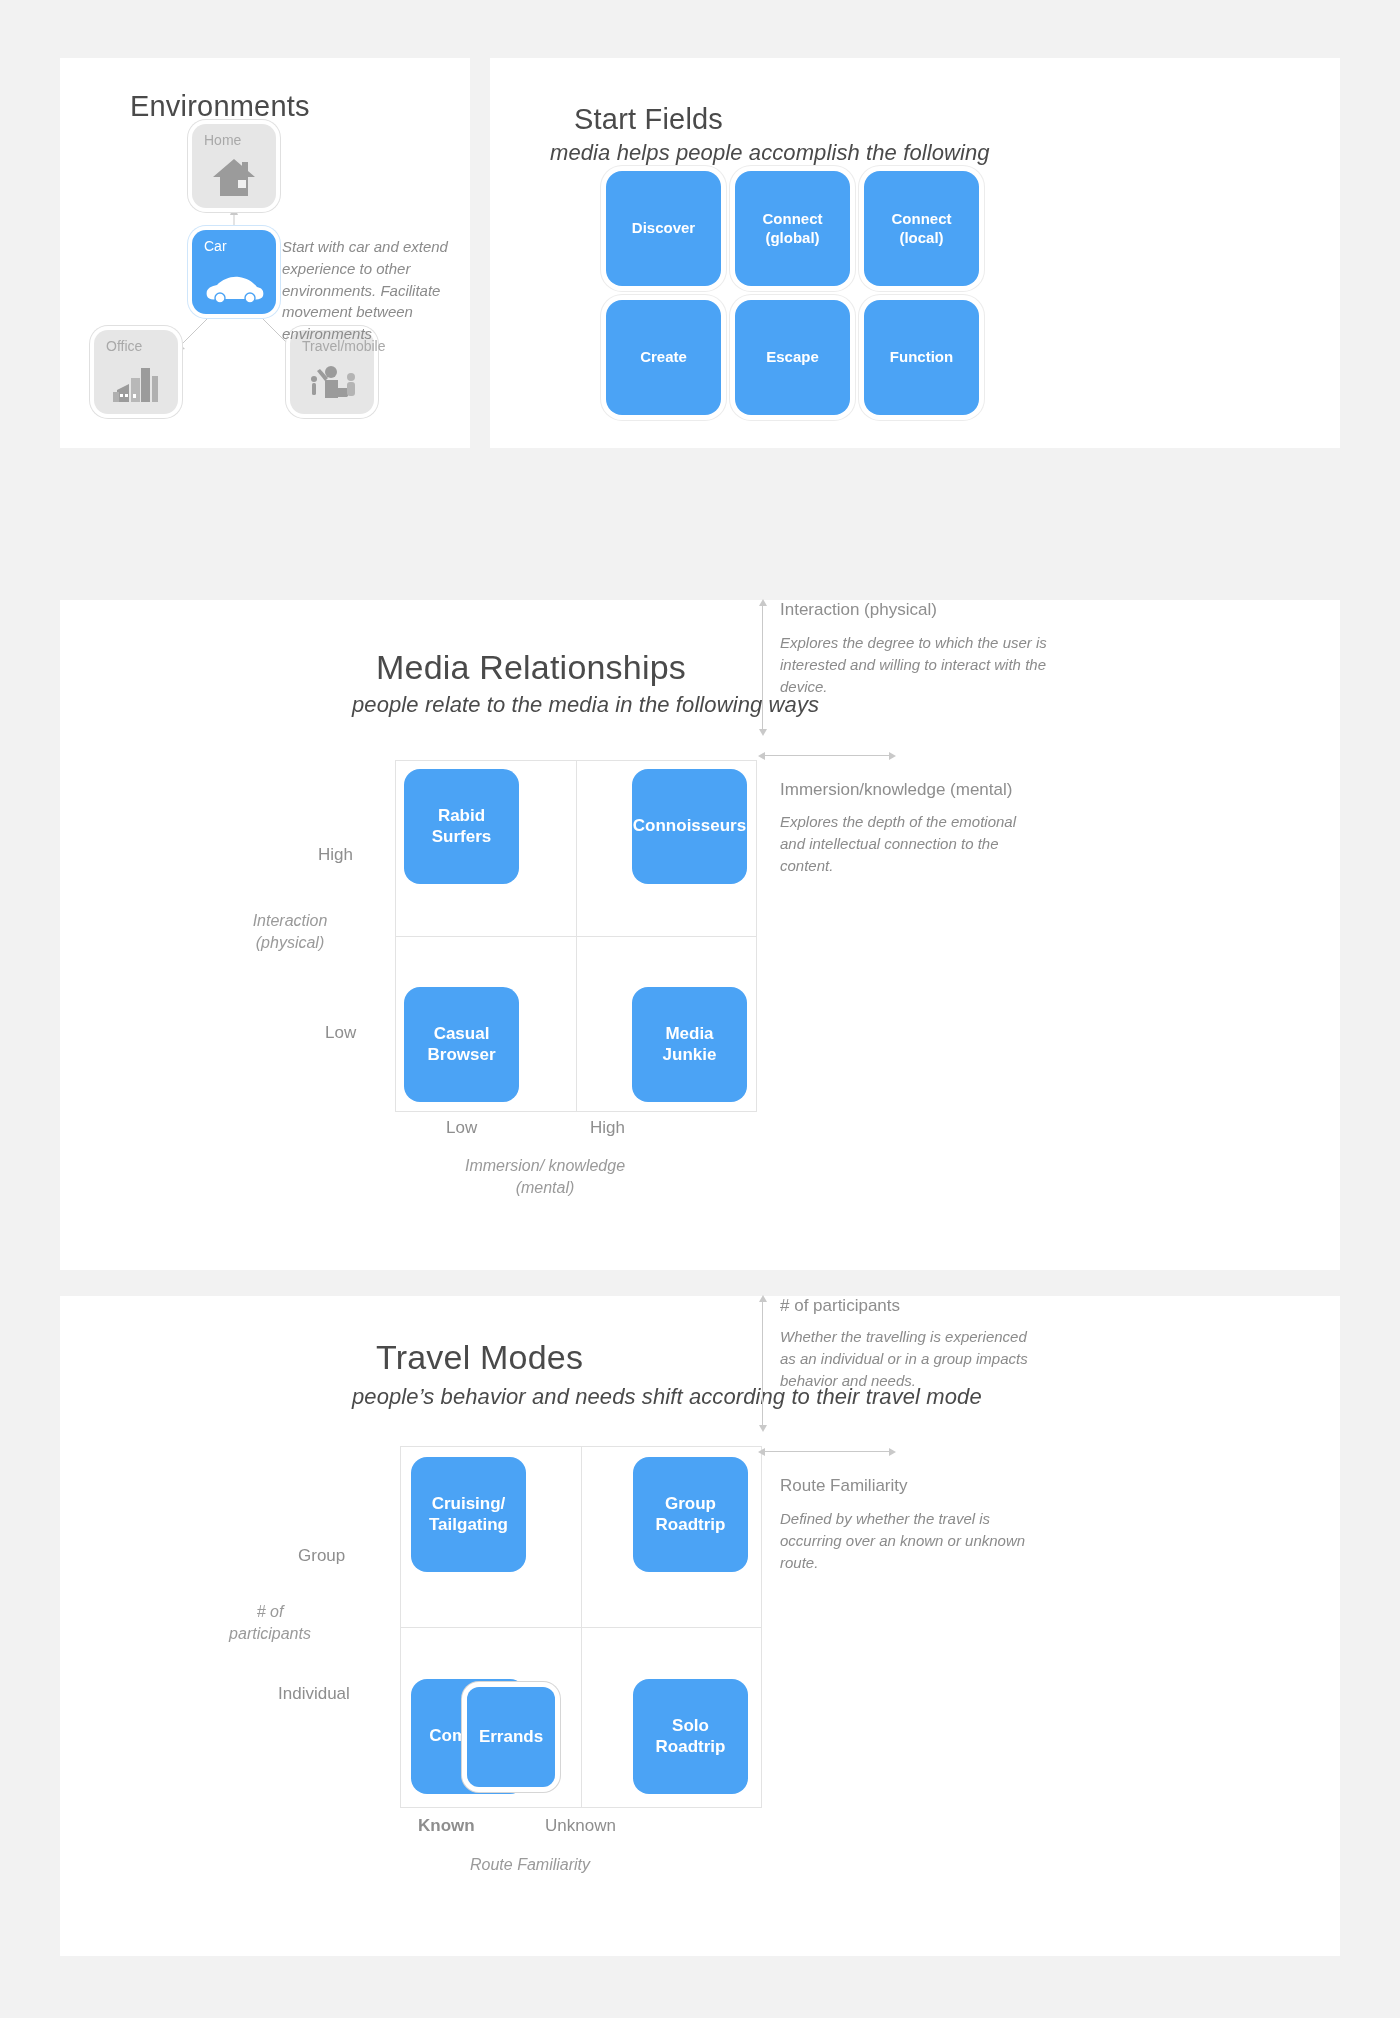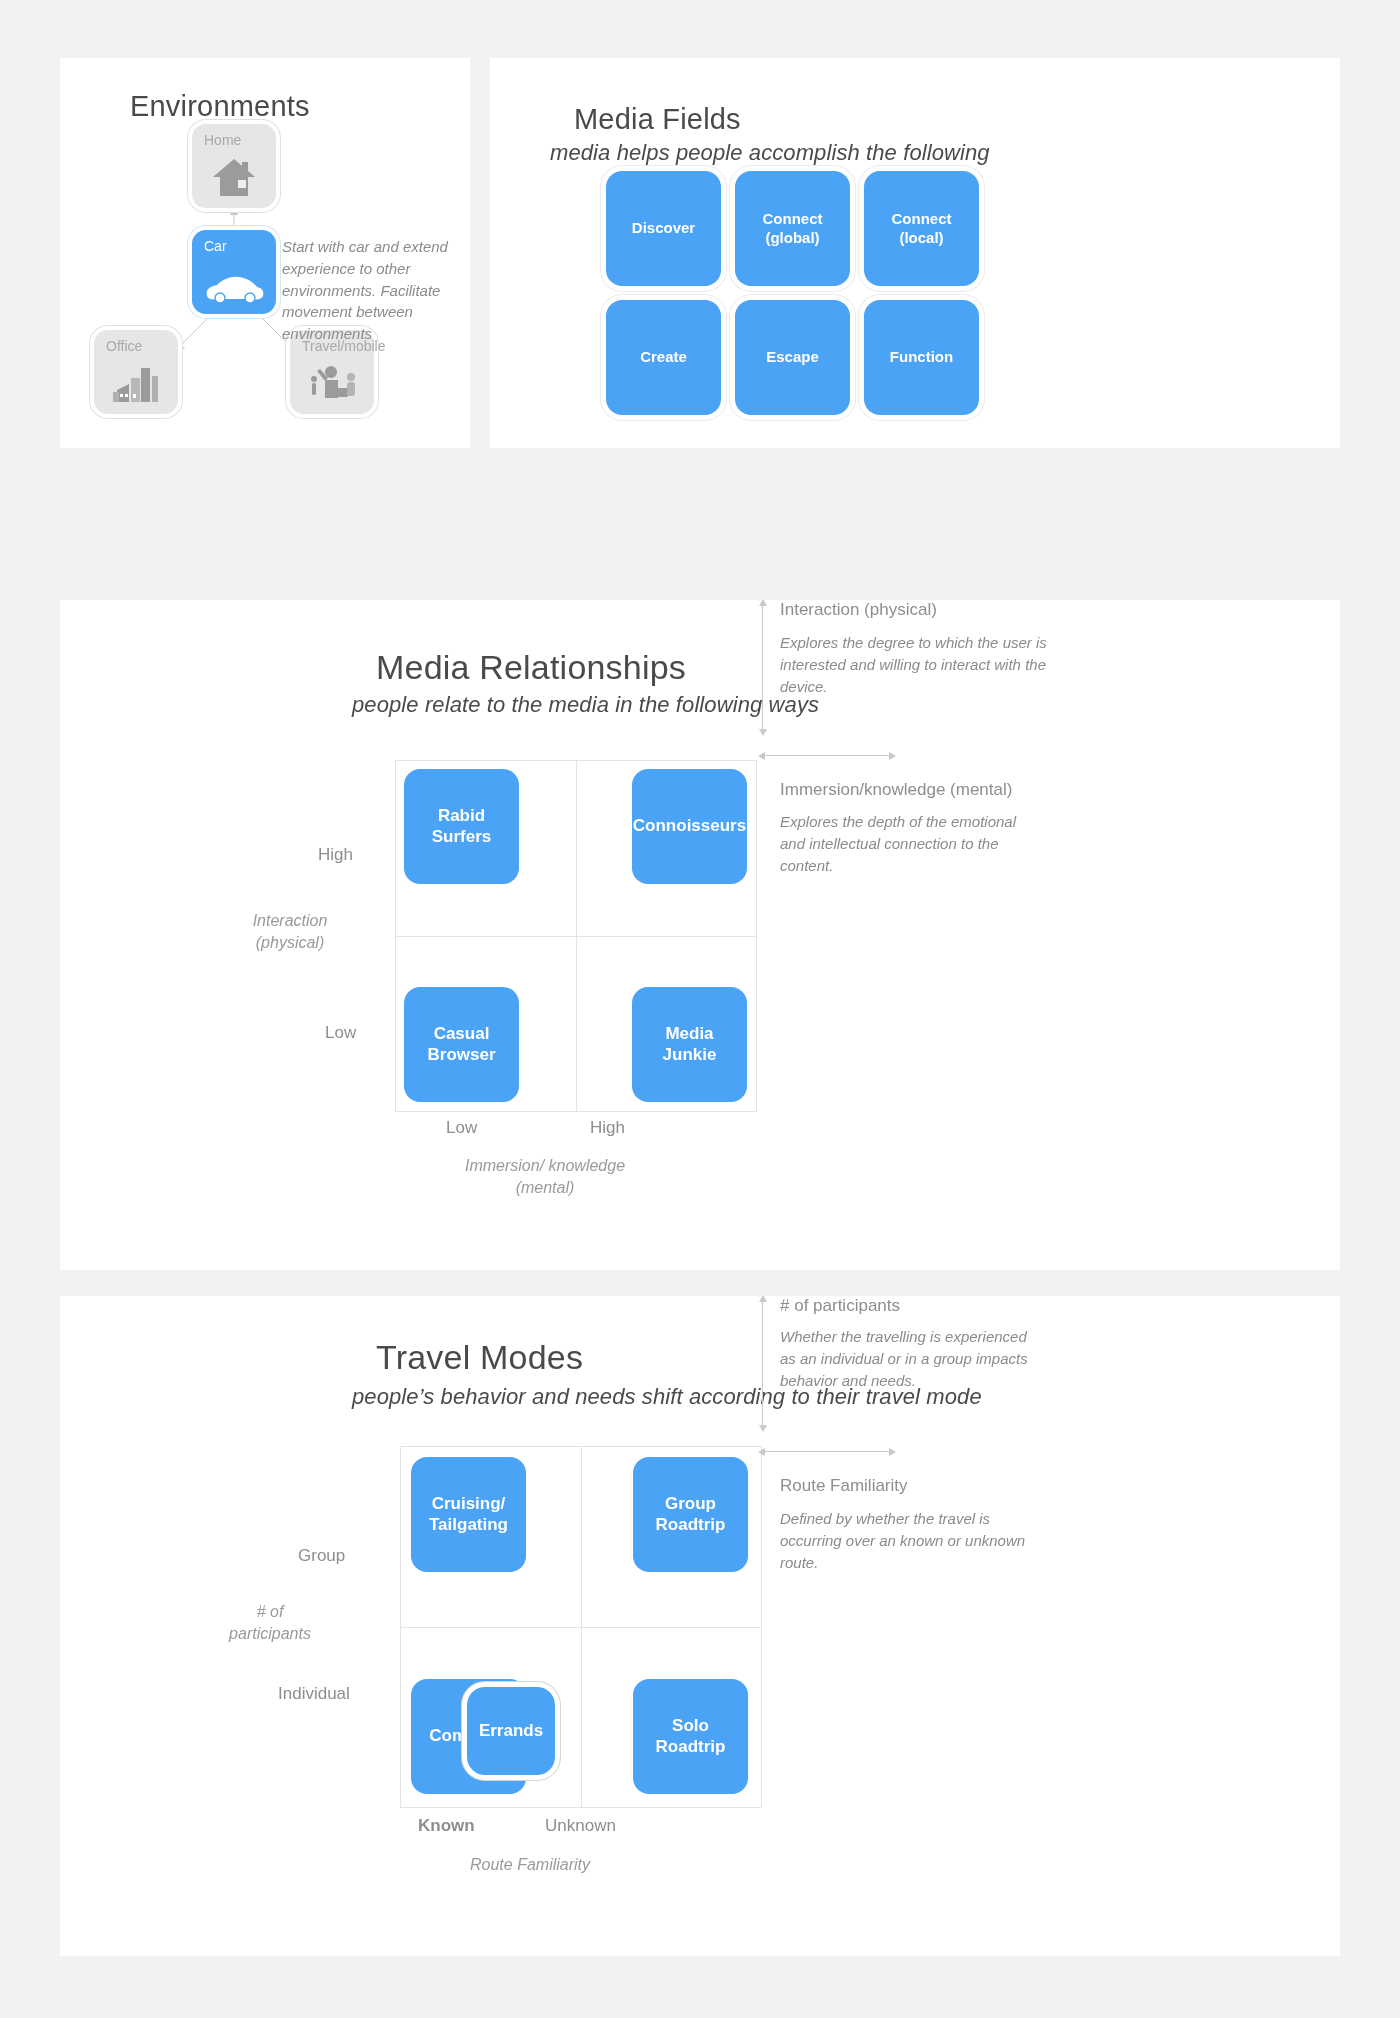--- a/index.html
+++ b/index.html
@@ -126,22 +126,22 @@
   
   #panel-travel{left:60px;top:1296px;width:1280px;height:660px;}
   #tm-title{position:absolute;left:292px;top:42px;}
   #tm-sub{position:absolute;left:292px;top:88px;}
   #tm-matrix{left:340px;top:150px;width:360px;height:360px;}
   #tm-matrix .q-cell.tl{left:10px;top:10px;}
   #tm-matrix .q-cell.tr{left:232px;top:10px;}
   #tm-matrix .q-cell.bl{left:10px;top:232px;}
   #tm-matrix .q-cell.br{left:232px;top:232px;}
   #tm-center{
-    position:absolute;left:66px;top:240px;width:88px;height:88px;
-    background:#4ba3f5;border-radius:18px;
+    position:absolute;left:66px;top:240px;width:88px;height:100px;
+    background:#4ba3f5;border-radius:12px;
     box-shadow:0 0 0 5px #ffffff, 0 0 0 6px #d6d6d6;
     display:flex;align-items:center;justify-content:center;
     color:#fff;font-weight:bold;font-size:17px;z-index:5;
   }
   #tm-ylab-group{position:absolute;left:238px;top:250px;}
   #tm-ylab-ind{position:absolute;left:218px;top:388px;}
   #tm-yaxis-name{position:absolute;left:140px;top:305px;width:140px;}
   #tm-xlab-known{position:absolute;left:358px;top:520px;font-weight:bold;}
   #tm-xlab-unknown{position:absolute;left:485px;top:520px;}
   #tm-xaxis-name{position:absolute;left:370px;top:558px;width:200px;}
@@ -221,21 +221,21 @@
         <circle cx="47" cy="15" r="4" fill="#b4b4b4"></circle>
         <rect x="43" y="20" width="8" height="14" rx="3" fill="#b4b4b4"></rect>
       </svg>
     </span>
   </div>
 
   <div class="note" id="env-note">Start with car and extend experience to other environments. Facilitate movement between environments</div>
 </div>
 
 <div class="panel" id="panel-mediafields">
-  <div class="h1" id="mf-title">Media Fields</div>
+  <div class="h1" id="mf-title">Start Fields</div>
   <div class="sub" id="mf-sub">media helps people accomplish the following</div>
   <div id="mf-grid">
     <div class="mf-cell">Discover</div>
     <div class="mf-cell">Connect<br>(global)</div>
     <div class="mf-cell">Connect<br>(local)</div>
     <div class="mf-cell">Create</div>
     <div class="mf-cell">Escape</div>
     <div class="mf-cell">Function</div>
   </div>
 </div>

